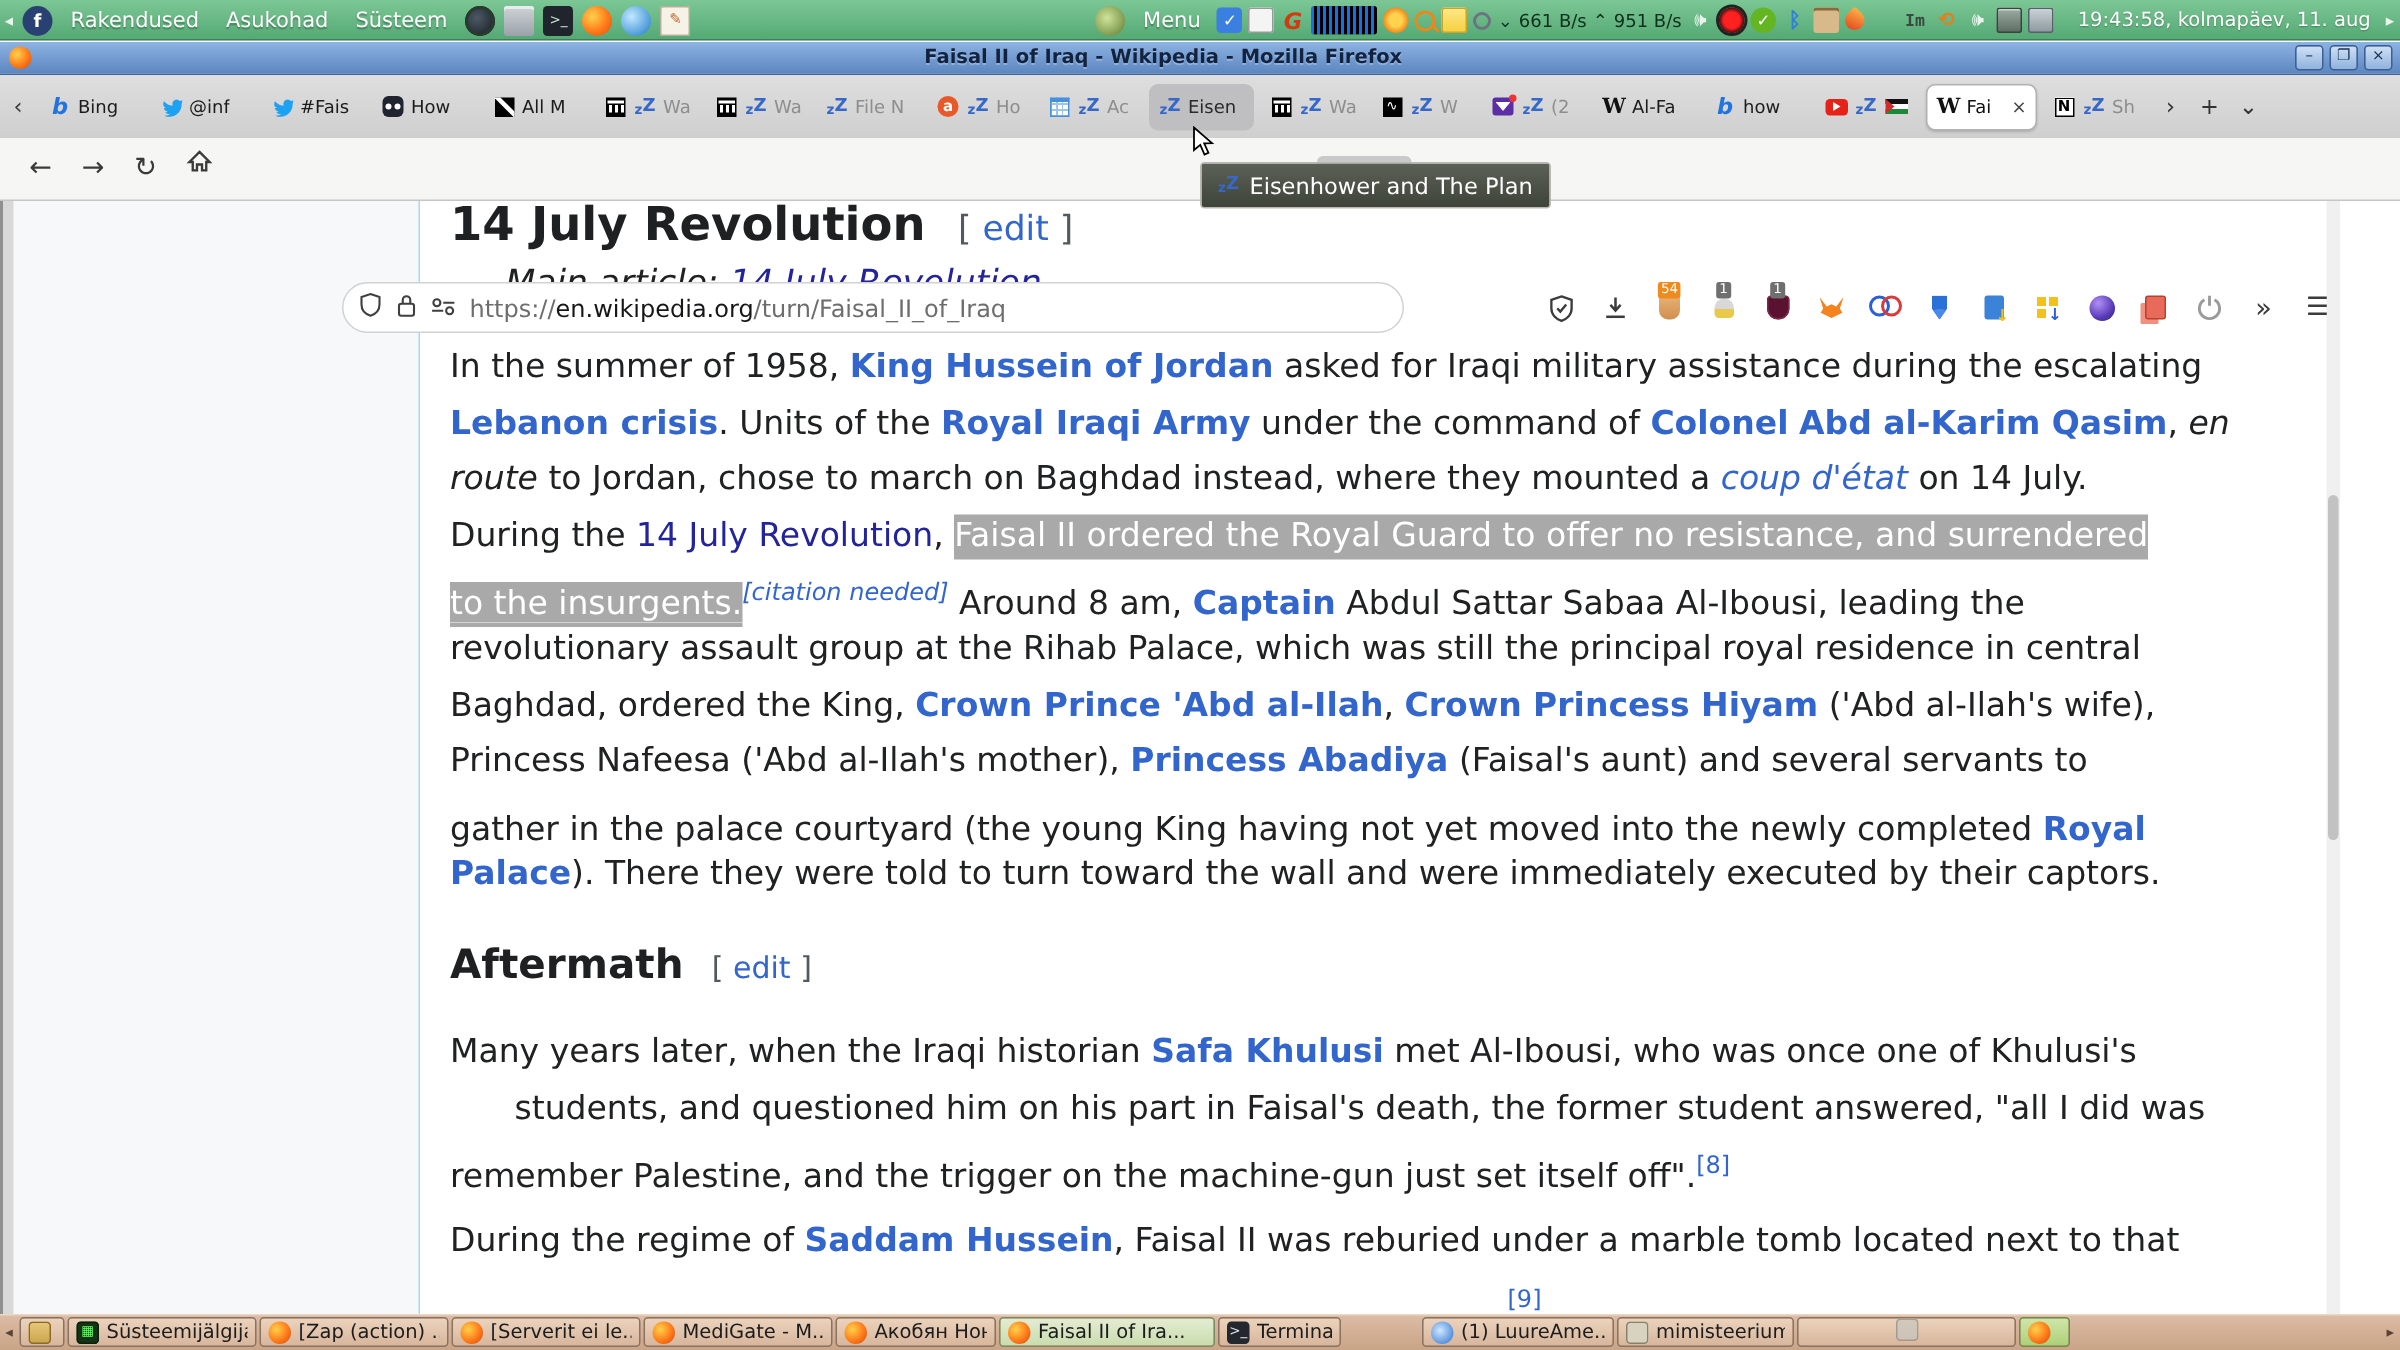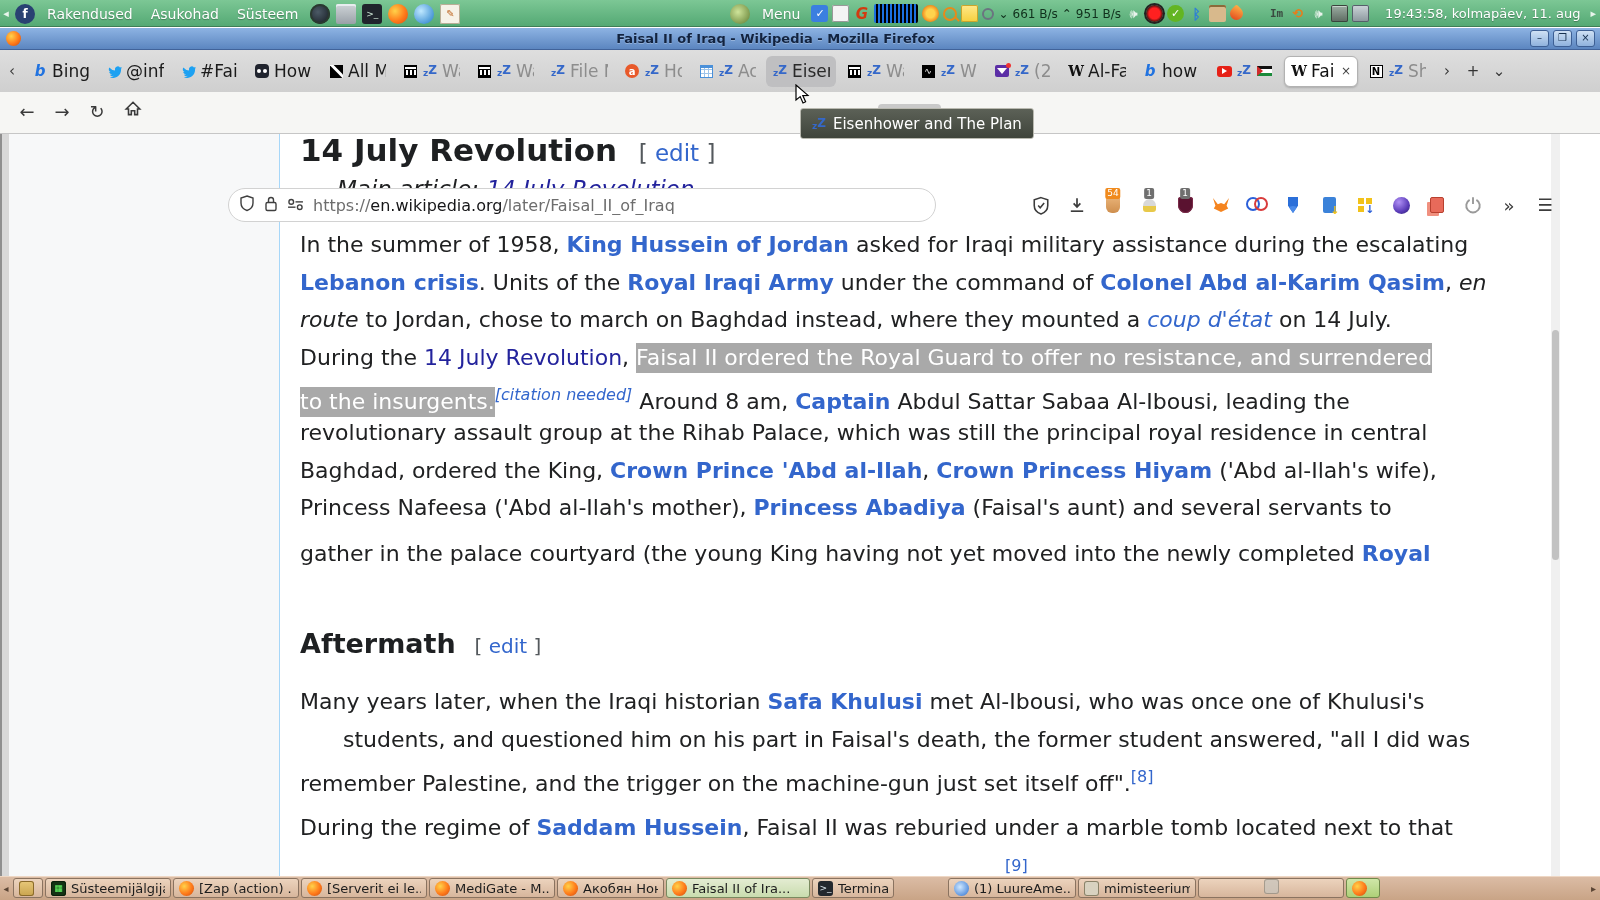--- a/index.html
+++ b/index.html
@@ -52,21 +52,21 @@
   #title-fficon{width:15px;height:15px;margin-left:6px;border-radius:50%;background:radial-gradient(circle at 35% 35%,#ffd24a,#ff7a1a 55%,#c9480f);flex:none;}
   #title-text{flex:1;text-align:center;font-size:13px;font-weight:bold;color:#12233f;text-shadow:0 1px 0 rgba(255,255,255,.25);}
   #win-buttons{display:flex;gap:4px;margin-right:5px;}
   .winbtn{width:17px;height:15px;border:1px solid #3d5f94;border-radius:3px;background:linear-gradient(#cfe0f4,#8fb2dd);color:#17304f;font-size:10px;line-height:13px;text-align:center;}
 
   
   #tabbar{left:0;top:50px;width:1600px;height:42px;background:linear-gradient(#dedede,#cfcfcf);display:flex;align-items:center;z-index:30;}
   .tab-scroll{width:24px;text-align:center;color:#3a3a3a;font-size:15px;flex:none;}
   #tabs{display:flex;align-items:center;height:100%;}
   .tab{width:70px;height:31px;margin:0 2px;border-radius:6px;display:flex;align-items:center;gap:4px;padding:0 6px;box-sizing:border-box;overflow:hidden;flex:none;}
-  .tab .tlabel{font-size:17px;color:#1b1b1b;white-space:nowrap;overflow:hidden;}
+  .tab .tlabel{font-size:12px;color:#1b1b1b;white-space:nowrap;overflow:hidden;}
   .tab.snoozed .tlabel{color:#8d8d8d;}
   .tab.hovered{background:#bfbfc1;}
   .tab.hovered .tlabel{color:#2a2a2a;}
   .tab.active{background:#fff;border:1px solid #b2b2b2;box-shadow:0 1px 2px rgba(0,0,0,.18);width:74px;}
   .tab.active .tlabel{color:#111;}
   .tab-close{font-size:12px;color:#444;margin-left:auto;}
   .tab-ctrl{width:26px;text-align:center;color:#333;font-size:15px;flex:none;}
 
   
   .ticon{width:16px;height:16px;flex:none;display:inline-flex;align-items:center;justify-content:center;}
@@ -433,21 +433,21 @@
         </svg>
     </span>
     <span class="uicon">
       <svg width="17" height="14" viewBox="0 0 16 12">
           <circle cx="4" cy="4" r="2.2" fill="none" stroke="#3f3f3f" stroke-width="1.3"></circle>
           <line x1="8" y1="4" x2="15" y2="4" stroke="#3f3f3f" stroke-width="1.3"></line>
           <circle cx="12" cy="9" r="2.2" fill="none" stroke="#3f3f3f" stroke-width="1.3"></circle>
           <line x1="1" y1="9" x2="8" y2="9" stroke="#3f3f3f" stroke-width="1.3"></line>
         </svg>
     </span>
-    <span id="url-text"><span class="dim">https://</span><span class="dom">en.wikipedia.org</span><span class="dim">/later/Faisal_II_of_Iraq</span></span>
+    <span id="url-text"><span class="dim">https://</span><span class="dom">en.wikipedia.org</span><span class="dim">/turn/Faisal_II_of_Iraq</span></span>
   </span>
   <span id="ext-icons">
       <span class="ext">
         <svg width="18" height="19" viewBox="0 0 16 16">
           <path d="M8 1 L14 3 V8 C14 12 11 14.5 8 15.5 C5 14.5 2 12 2 8 V3 Z" fill="none" stroke="#3c3c3c" stroke-width="1.4"></path>
           <path d="M5.5 8 L7.3 10 L10.8 5.8" fill="none" stroke="#3c3c3c" stroke-width="1.4"></path>
         </svg>
       </span>
       <span class="ext">
         <svg width="18" height="18" viewBox="0 0 16 16">
@@ -526,20 +526,21 @@
   <div class="h3row" style="top:628px;"><span>Aftermath</span>  <span class="editlink"><span class="bracket">[ </span><span class="edit">edit</span><span class="bracket"> ]</span></span></div>
 <div class="line" style="top: 229px;"><span class="seg-p">In the summer of 1958, </span><span class="seg-l">King Hussein of Jordan</span><span class="seg-p"> asked for Iraqi military assistance during the escalating</span></div>
     <div class="line" style="top: 266.6px;"><span class="seg-l">Lebanon crisis</span><span class="seg-p">. Units of the </span><span class="seg-l">Royal Iraqi Army</span><span class="seg-p"> under the command of </span><span class="seg-l">Colonel</span><span class="seg-p"> </span><span class="seg-l">Abd al-Karim Qasim</span><span class="seg-p">, </span><span class="seg-i">en</span></div>
     <div class="line" style="top: 304.2px;"><span class="seg-i">route</span><span class="seg-p"> to Jordan, chose to march on Baghdad instead, where they mounted a </span><span class="seg-il">coup d'état</span><span class="seg-p"> on 14 July.</span></div>
     <div class="line" style="top: 341.8px;"><span class="seg-p">During the </span><span class="seg-v">14 July Revolution</span><span class="seg-p">, </span><span class="seg-sel">Faisal II ordered the Royal Guard to offer no resistance, and surrendered</span></div>
     <div class="line" style="top: 379.4px;"><span class="seg-sel">to the insurgents.</span><span class="seg-cit">[citation needed]</span><span class="seg-p"> Around 8 am, </span><span class="seg-l">Captain</span><span class="seg-p"> Abdul Sattar Sabaa Al-Ibousi, leading the</span></div>
     <div class="line" style="top: 417px;"><span class="seg-p">revolutionary assault group at the Rihab Palace, which was still the principal royal residence in central</span></div>
     <div class="line" style="top: 454.6px;"><span class="seg-p">Baghdad, ordered the King, </span><span class="seg-l">Crown Prince 'Abd al-Ilah</span><span class="seg-p">, </span><span class="seg-l">Crown Princess Hiyam</span><span class="seg-p"> ('Abd al-Ilah's wife),</span></div>
     <div class="line" style="top: 492.2px;"><span class="seg-p">Princess Nafeesa ('Abd al-Ilah's mother), </span><span class="seg-l">Princess Abadiya</span><span class="seg-p"> (Faisal's aunt) and several servants to</span></div>
     <div class="line" style="top: 538px;"><span class="seg-p">gather in the palace courtyard (the young King having not yet moved into the newly completed </span><span class="seg-l">Royal</span></div>
+    <div class="line" style="top: 567.4px;"><span class="seg-l">Palace</span><span class="seg-p">). There they were told to turn toward the wall and were immediately executed by their captors.</span></div>
     <div class="line" style="top: 686px;"><span class="seg-p">Many years later, when the Iraqi historian </span><span class="seg-l">Safa Khulusi</span><span class="seg-p"> met Al-Ibousi, who was once one of Khulusi's</span></div>
     <div class="line" style="top: 723.6px; margin-left: 43px;"><span class="seg-p">students, and questioned him on his part in Faisal's death, the former student answered, "all I did was</span></div>
     <div class="line" style="top: 761.2px;"><span class="seg-p">remember Palestine, and the trigger on the machine-gun just set itself off".</span><span class="seg-ref">[8]</span></div>
     <div class="line" style="top: 812px;"><span class="seg-p">During the regime of </span><span class="seg-l">Saddam Hussein</span><span class="seg-p">, Faisal II was reburied under a marble tomb located next to that</span></div>
     <div class="line" style="top: 849.6px;"><span class="seg-gap"></span><span class="seg-ref">[9]</span></div>
   </div>
 
 <div class="abs" id="taskbar">
   <span class="edge-arrow">◂</span>
   <span id="taskwins" style="display:flex;align-items:center;height:100%;">

